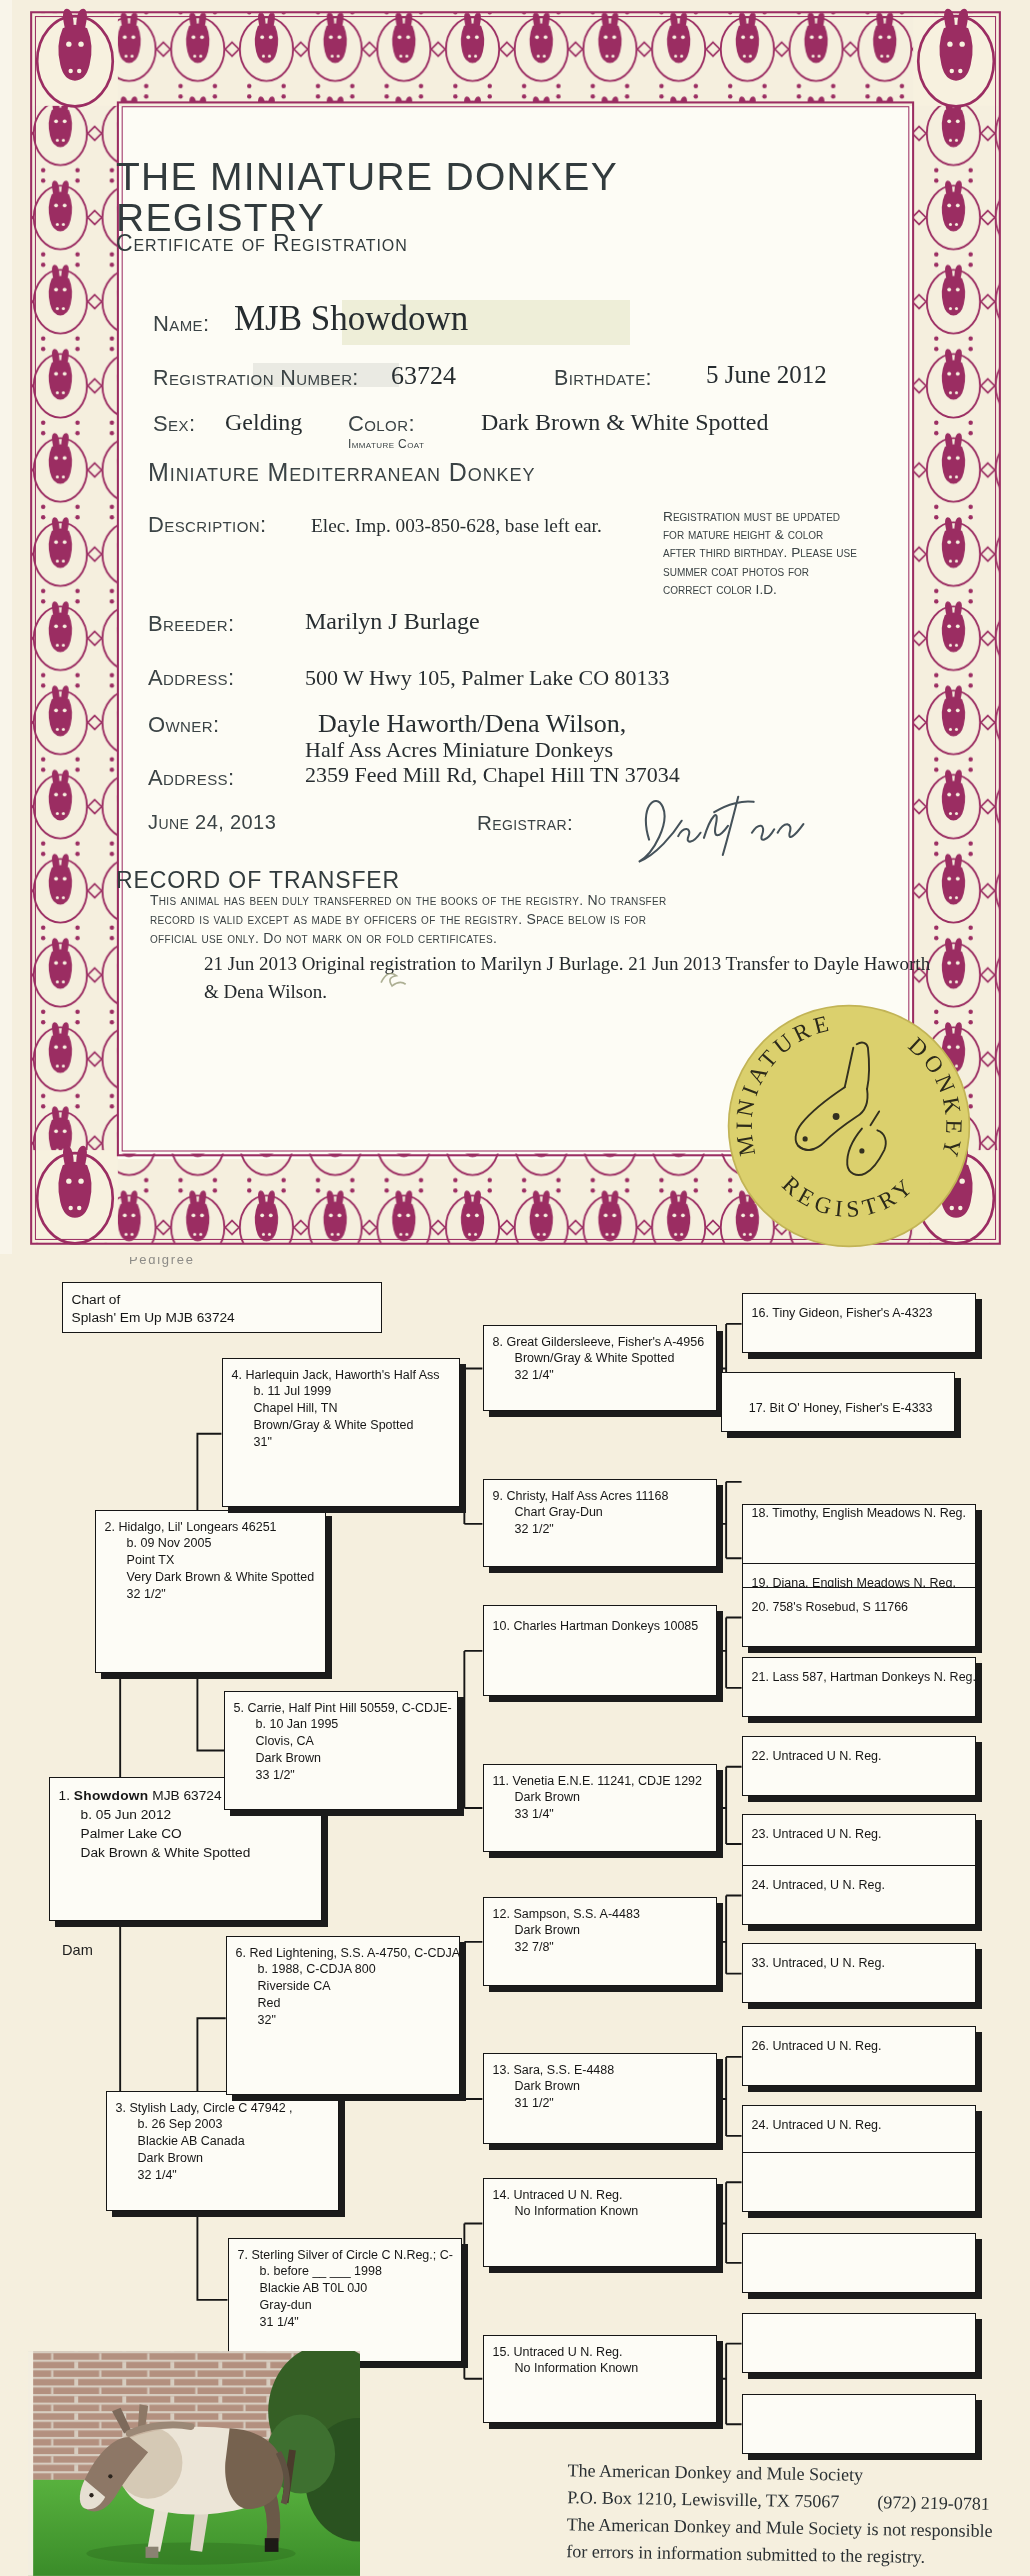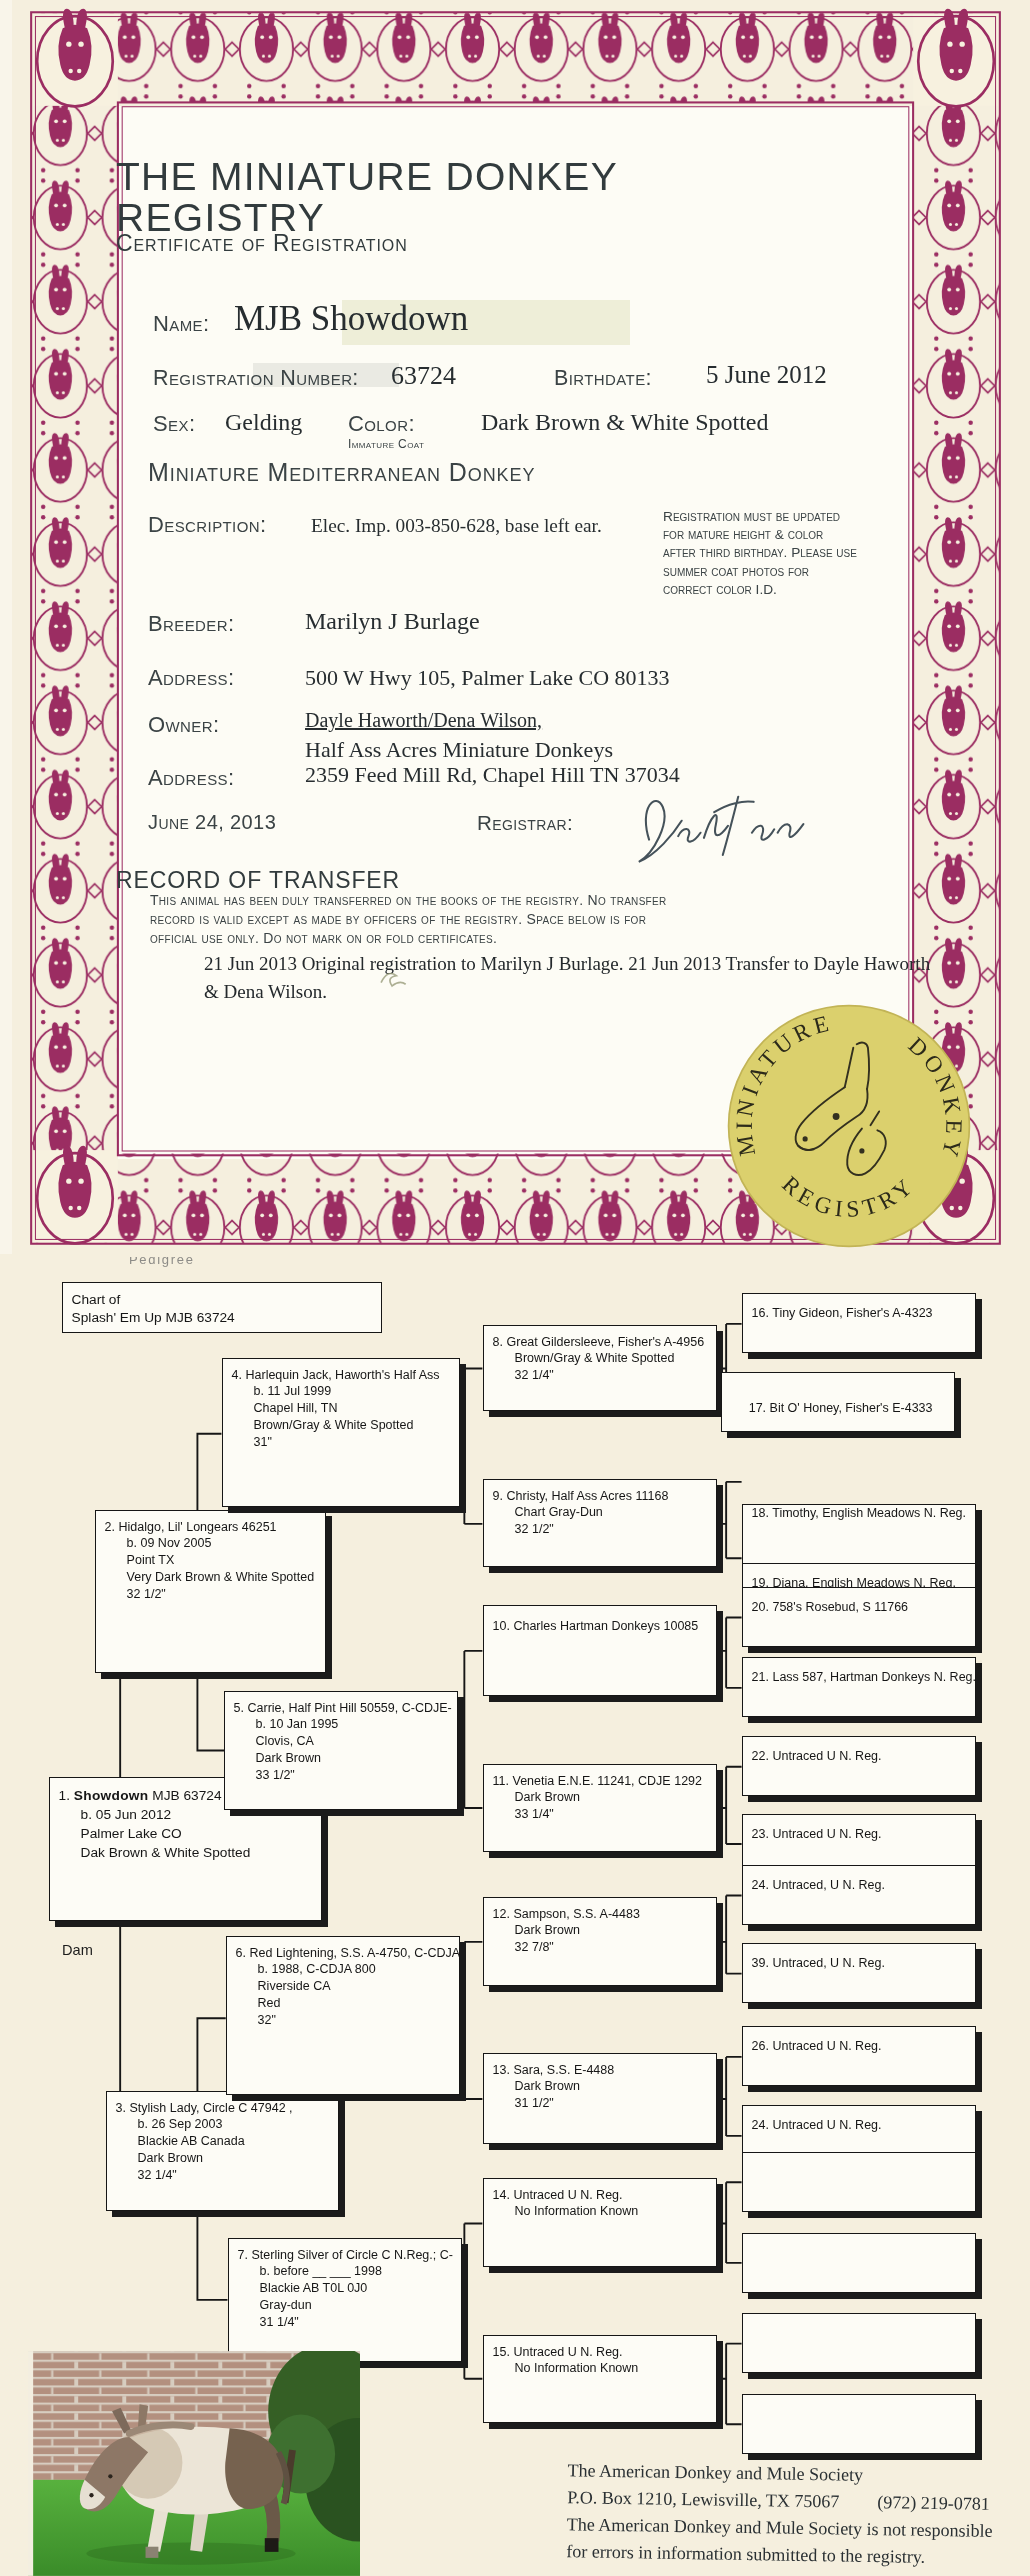--- a/index.html
+++ b/index.html
@@ -114,21 +114,21 @@
 <div class="val" style="left:311px;top:515px;font-size:19.3px;">Elec. Imp. 003-850-628, base left ear.</div>
 <div class="note-block">Registration must be updated for mature height &amp; color after third birthday. Please use summer coat photos for correct color I.D.</div>
 
 <div class="lbl" style="left:148px;top:611px;font-size:22px;">Breeder:</div>
 <div class="val" style="left:305px;top:608px;font-size:24px;">Marilyn J Burlage</div>
 
 <div class="lbl" style="left:148px;top:665px;font-size:22px;">Address:</div>
 <div class="val" style="left:305px;top:665px;font-size:22px;">500 W Hwy 105, Palmer Lake CO 80133</div>
 
 <div class="lbl" style="left:148px;top:712px;font-size:22px;">Owner:</div>
-<div class="val" style="left:305px;top:709px;font-size:20px;text-decoration:underline;">Dayle Haworth/Dena Wilson,</div>
+<div class="val" style="left:318px;top:709px;font-size:26px;">Dayle Haworth/Dena Wilson,</div>
 <div class="val" style="left:305px;top:737px;font-size:22px;">Half Ass Acres Miniature Donkeys</div>
 <div class="lbl" style="left:148px;top:765px;font-size:22px;">Address:</div>
 <div class="val" style="left:305px;top:762px;font-size:22px;">2359 Feed Mill Rd, Chapel Hill TN 37034</div>
 
 <div class="lbl" style="left:148px;top:811px;font-size:20px;">June 24, 2013</div>
 <div class="lbl" style="left:477px;top:811px;font-size:20.6px;">Registrar:</div>
 
 <svg class="abs" style="left:623px;top:783px;" width="215" height="90" viewBox="0 0 250 105">
   <path d="M30,66 C18,28 38,10 46,28 C54,46 36,82 18,92 C38,84 58,60 68,44
            M64,62 C70,50 80,52 76,62 C72,72 82,70 90,58
@@ -316,21 +316,21 @@
 <div class="pbox" style="left:742px;top:1736px;width:234px;height:60px;padding-top:11px;">
     <div class="t">22. Untraced U N. Reg.</div>
   </div>
 <div class="pbox" style="left:742px;top:1814px;width:234px;height:60px;padding-top:11px;">
     <div class="t">23. Untraced U N. Reg.</div>
   </div>
 <div class="pbox" style="left:742px;top:1865px;width:234px;height:60px;padding-top:11px;">
     <div class="t">24. Untraced, U N. Reg.</div>
   </div>
 <div class="pbox" style="left:742px;top:1943px;width:234px;height:60px;padding-top:11px;">
-    <div class="t">39. Untraced, U N. Reg.</div>
+    <div class="t">33. Untraced, U N. Reg.</div>
   </div>
 <div class="pbox" style="left:742px;top:2026px;width:234px;height:60px;padding-top:11px;">
     <div class="t">26. Untraced U N. Reg.</div>
   </div>
 <div class="pbox" style="left:742px;top:2105px;width:234px;height:60px;padding-top:11px;">
     <div class="t">24. Untraced U N. Reg.</div>
   </div>
 <div class="pbox" style="left:742px;top:2152px;width:234px;height:60px;"></div>
 <div class="pbox" style="left:742px;top:2233px;width:234px;height:60px;"></div>
 <div class="pbox" style="left:742px;top:2313px;width:234px;height:60px;"></div>

